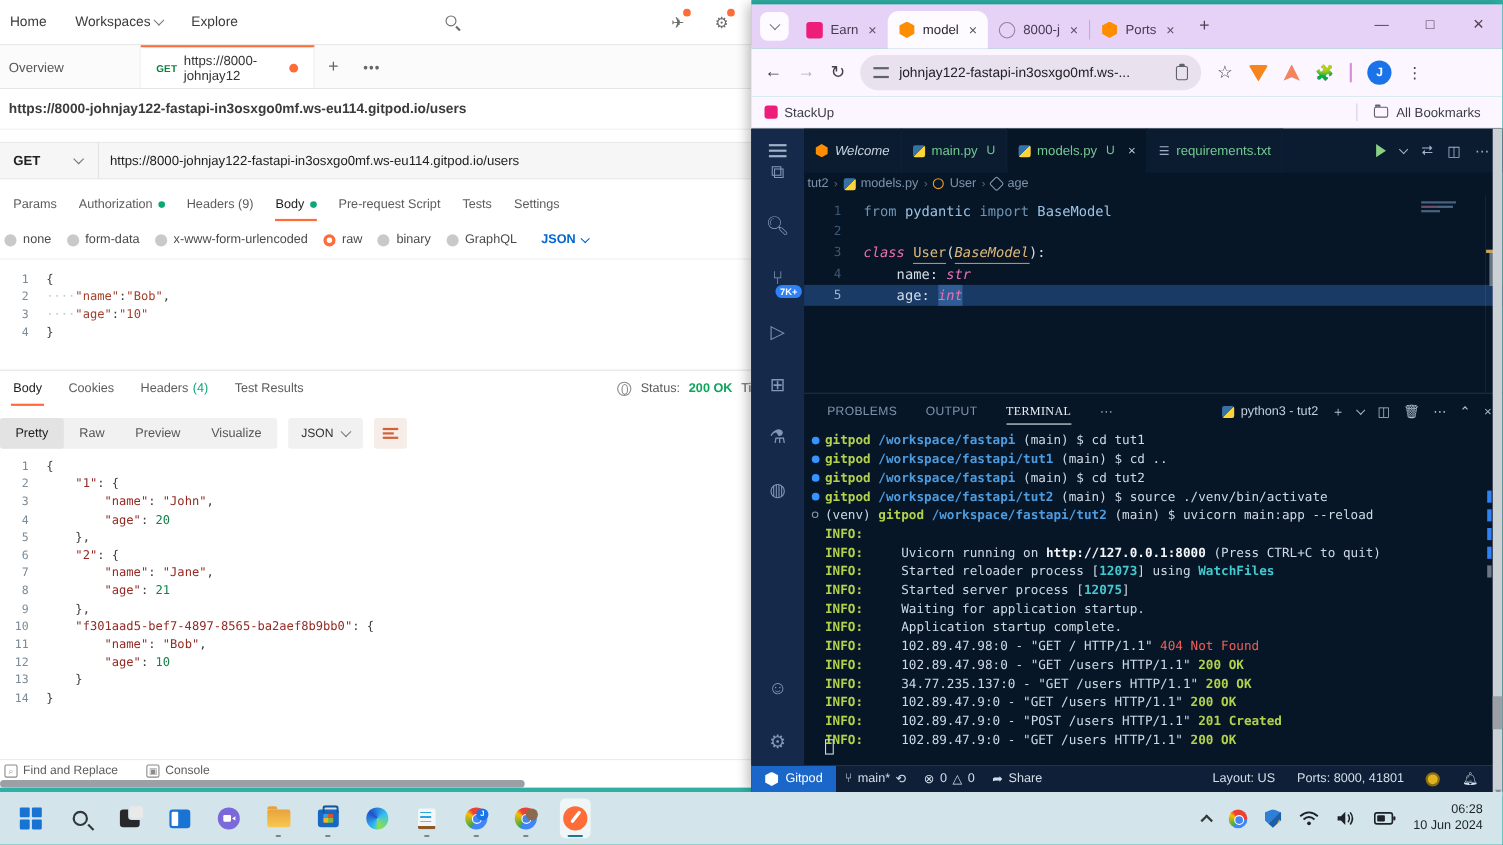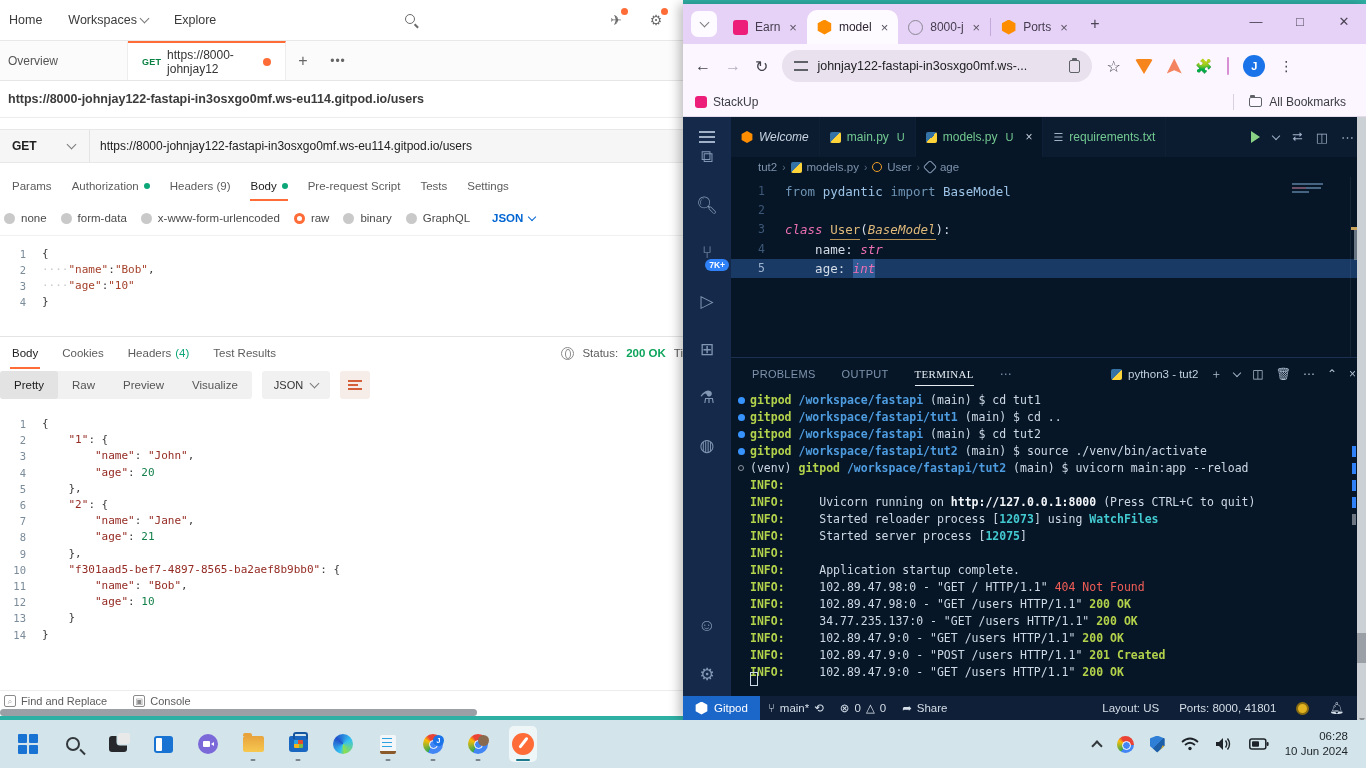--- a/index.html
+++ b/index.html
@@ -49,21 +49,21 @@
   .seg-pp{color:#3b3b3b;} .seg-pb{color:#a5402a;} .seg-pi{color:#c9c9c9;} .seg-pk{color:#942a22;} .seg-pn{color:#13804a;} .seg-sp{color:#3b3b3b;}
   .pm-resphead{height:33px;border-top:1px solid #e4e4e4;display:flex;align-items:center;font-size:11.5px;color:#5c5c5c;position:relative;}
   .pm-resptab{padding:0 12px;height:100%;display:flex;align-items:center;gap:4px;position:relative;}
   .pm-resptab.on{color:#212121;}
   .pm-resptab.on:after{content:"";position:absolute;left:10px;right:10px;bottom:0;height:2px;background:#ff6c37;}
   .count-green{color:#0ca678;}
   .pm-respmeta{position:absolute;right:0;top:0;height:100%;display:flex;align-items:center;gap:8px;font-size:11.5px;}
   .globe{width:13px;height:13px;border:1.3px solid #8a8a8a;border-radius:50%;position:relative;}
   .globe:after{content:"";position:absolute;left:3px;top:1px;width:4px;height:8px;border:1px solid #8a8a8a;border-radius:50%;}
   .status-ok{color:#0da45c;font-weight:bold;}
-  .pm-resptools{height:39px;display:flex;align-items:flex-start;gap:10px;padding-top:2px;}
+  .pm-resptools{height:39px;display:flex;align-items:flex-end;gap:10px;padding-top:2px;}
   .pm-viewgroup{display:flex;background:#f1f1f1;height:28px;align-items:center;border-radius:3px;}
   .pm-viewtab{padding:0 14px;font-size:11.5px;color:#555;height:100%;display:flex;align-items:center;}
   .pm-viewtab.on{background:#e3e3e3;color:#212121;border-radius:3px;}
   .pm-langdd{background:#f1f1f1;height:28px;border-radius:3px;display:flex;align-items:center;gap:8px;padding:0 12px;font-size:11px;color:#333;}
   .pm-wrapbtn{background:#f6ece8;width:30px;height:28px;border-radius:3px;display:flex;align-items:center;justify-content:center;}
   .wrapglyph{width:14px;height:10px;border-top:2px solid #d4603a;border-bottom:2px solid #d4603a;position:relative;}
   .wrapglyph:after{content:"";position:absolute;top:2px;left:0;width:10px;height:2px;background:#d4603a;}
   .pm-respbody{padding-top:8px;}
   .pm-respbody .code-row{line-height:16.2px;}
   .pm-footer{height:20px;border-top:1px solid #ededed;display:flex;align-items:center;gap:26px;font-size:11px;color:#5c5c5c;padding-left:4px;position:absolute;bottom:6px;left:0;width:683px;background:#fff;}
@@ -118,21 +118,21 @@
   .ed-tabs{height:40px;background:#0b1c31;display:flex;align-items:stretch;position:relative;}
   .ed-tab{display:flex;align-items:center;gap:6px;padding:0 10px;font-size:12px;color:#8aa0b8;border-right:1px solid #0d2036;background:#0b1c31;}
   .ed-tab.active{background:#071626;color:#e3ebf3;}
   .ed-tab .lbl.green{color:#73c991;}
   .ed-tab .u{color:#73c991;font-size:11px;margin-left:2px;}
   .ed-tab .x{color:#c3cfdb;margin-left:6px;font-size:12px;}
   .ed-tab.welcome .lbl{font-style:italic;color:#c9d4e0;}
   .ed-actions{margin-left:auto;display:flex;align-items:center;gap:13px;padding-right:12px;color:#9fb0c7;font-size:13px;}
   .play{width:0;height:0;border-left:9px solid #89d185;border-top:6px solid transparent;border-bottom:6px solid transparent;}
   .minichev{width:6px;height:6px;border-right:1.4px solid #9fb0c7;border-bottom:1.4px solid #9fb0c7;transform:rotate(45deg);margin-top:-2px;}
-  .breadcrumb{height:20px;display:flex;align-items:center;gap:5px;font-size:11.5px;color:#7d93ad;padding-left:27px;text-align:center;}
+  .breadcrumb{height:20px;display:flex;align-items:center;gap:5px;font-size:11.5px;color:#7d93ad;padding-left:3px;text-align:center;}
   .crumb{display:flex;align-items:center;gap:4px;}
   .csep{color:#5b7087;font-size:10px;}
   .py-ic{width:11px;height:11px;background:linear-gradient(135deg,#3572a5 50%,#ffd43b 50%);border-radius:2px;flex:none;}
   .cls-ic{width:10px;height:10px;border:1.6px solid #ee9d28;border-radius:50%;flex:none;}
   .wrench-ic{width:10px;height:10px;border:1.6px solid #8297b3;border-radius:2px;transform:rotate(45deg);flex:none;}
   .codearea{height:180px;position:relative;font-size:12.5px;}
   .codelines{padding-top:5px;}
   .codearea .code-row{line-height:19px;font-size:12.5px;position:relative;}
   .codearea .ln{width:34px;text-align:right;color:#3c5878;flex:none;margin-right:20px;font-size:11.5px;}
   .code-row.hl{background:#1a3a66;}
@@ -572,21 +572,21 @@
           <div id="term-lines">
               <div class="code-row"><span class="tdot f"></span><span class="seg-g">gitpod </span><span class="seg-b">/workspace/fastapi </span><span class="seg-d">(main) $ cd tut1</span></div>
               <div class="code-row"><span class="tdot f"></span><span class="seg-g">gitpod </span><span class="seg-b">/workspace/fastapi/tut1 </span><span class="seg-d">(main) $ cd ..</span></div>
               <div class="code-row"><span class="tdot f"></span><span class="seg-g">gitpod </span><span class="seg-b">/workspace/fastapi </span><span class="seg-d">(main) $ cd tut2</span></div>
               <div class="code-row"><span class="tdot f"></span><span class="seg-g">gitpod </span><span class="seg-b">/workspace/fastapi/tut2 </span><span class="seg-d">(main) $ source ./venv/bin/activate</span></div>
               <div class="code-row"><span class="tdot h"></span><span class="seg-d">(venv) </span><span class="seg-g">gitpod </span><span class="seg-b">/workspace/fastapi/tut2 </span><span class="seg-d">(main) $ uvicorn main:app --reload</span></div>
               <div class="code-row"><span class="seg-g">INFO:</span></div>
               <div class="code-row"><span class="seg-g">INFO:</span><span class="seg-d">     Uvicorn running on </span><span class="seg-bo">http://127.0.0.1:8000</span><span class="seg-d"> (Press CTRL+C to quit)</span></div>
               <div class="code-row"><span class="seg-g">INFO:</span><span class="seg-d">     Started reloader process [</span><span class="seg-c">12073</span><span class="seg-d">] using </span><span class="seg-c">WatchFiles</span></div>
               <div class="code-row"><span class="seg-g">INFO:</span><span class="seg-d">     Started server process [</span><span class="seg-c">12075</span><span class="seg-d">]</span></div>
-              <div class="code-row"><span class="seg-g">INFO:</span></div>
+              <div class="code-row"><span class="seg-g">INFO:</span><span class="seg-d">     Waiting for application startup.</span></div>
               <div class="code-row"><span class="seg-g">INFO:</span><span class="seg-d">     Application startup complete.</span></div>
               <div class="code-row"><span class="seg-g">INFO:</span><span class="seg-d">     102.89.47.98:0 - "GET / HTTP/1.1" </span><span class="seg-r">404 Not Found</span></div>
               <div class="code-row"><span class="seg-g">INFO:</span><span class="seg-d">     102.89.47.98:0 - "GET /users HTTP/1.1" </span><span class="seg-g">200 OK</span></div>
               <div class="code-row"><span class="seg-g">INFO:</span><span class="seg-d">     34.77.235.137:0 - "GET /users HTTP/1.1" </span><span class="seg-g">200 OK</span></div>
               <div class="code-row"><span class="seg-g">INFO:</span><span class="seg-d">     102.89.47.9:0 - "GET /users HTTP/1.1" </span><span class="seg-g">200 OK</span></div>
               <div class="code-row"><span class="seg-g">INFO:</span><span class="seg-d">     102.89.47.9:0 - "POST /users HTTP/1.1" </span><span class="seg-g">201 Created</span></div>
               <div class="code-row"><span class="seg-g">INFO:</span><span class="seg-d">     102.89.47.9:0 - "GET /users HTTP/1.1" </span><span class="seg-g">200 OK</span></div>
             </div>
           <div class="term-cursor"></div>
           <div class="term-marks">

